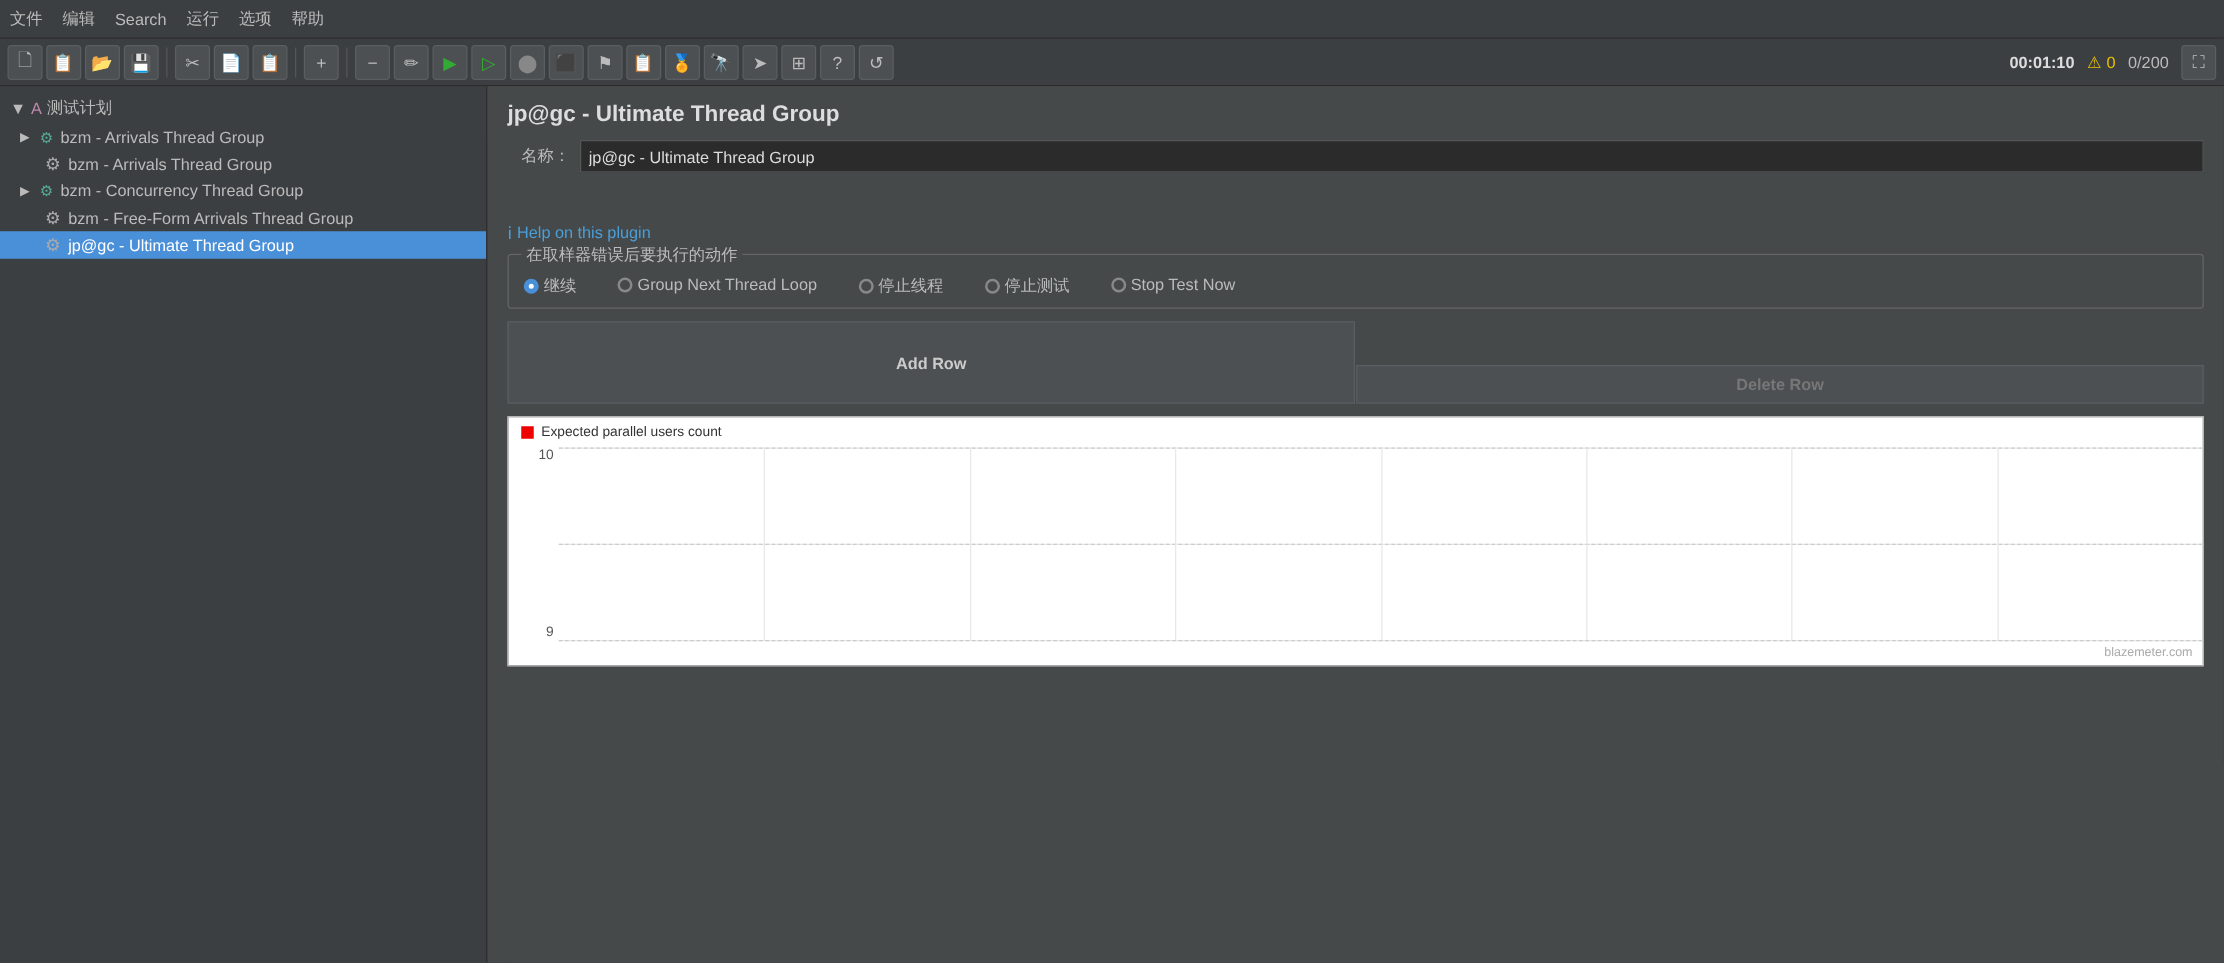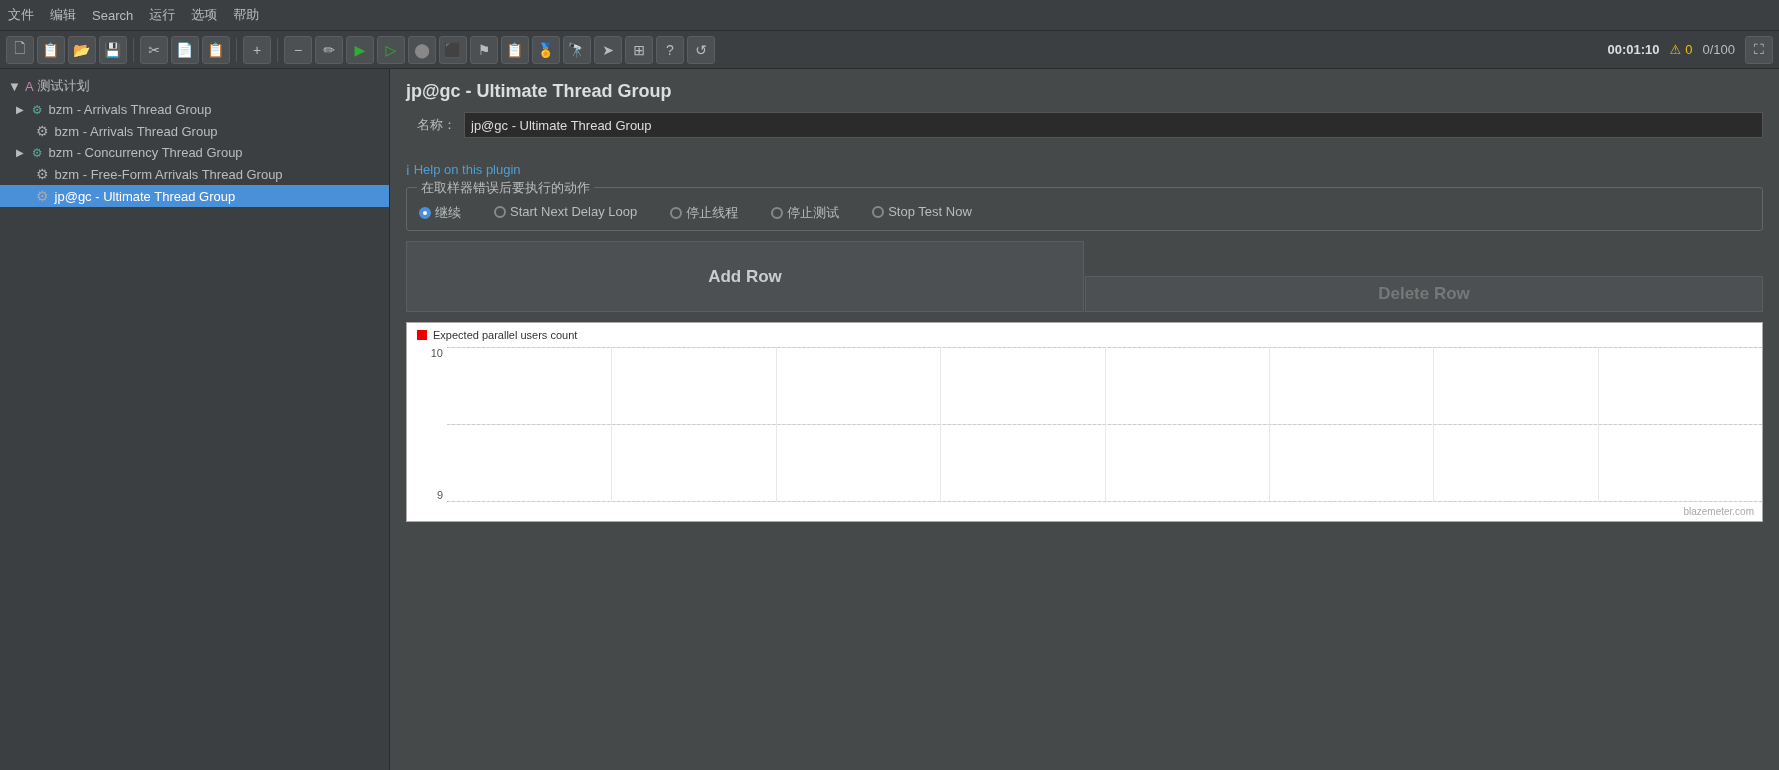--- a/index.html
+++ b/index.html
@@ -130,21 +130,21 @@
       padding: 12px 16px 10px 16px;
       background: #45494a;
     }
 
     .form-section {
       padding: 0 16px 10px 16px;
     }
     .form-row {
       display: flex;
       align-items: center;
-      margin-bottom: 8px;
+      margin-bottom: 24px;
       gap: 8px;
     }
     .form-label {
       color: #bbb;
       width: 50px;
       text-align: right;
       flex-shrink: 0;
     }
     .form-input {
       flex: 1;
@@ -246,21 +246,21 @@
       gap: 1px;
       margin: 0 16px 10px 16px;
     }
     .btn-action {
       flex: 1;
       background: #4c5052;
       border: 1px solid #5a5e60;
       color: #ccc;
       padding: 7px 12px;
       cursor: pointer;
-      font-size: 17px;
+      font-size: 13px;
       font-weight: bold;
       text-align: center;
     }
     .btn-action.disabled {
       color: #777;
       cursor: default;
       margin-top: 35px;
     }
 
     
@@ -365,21 +365,21 @@
   <div class="toolbar-btn">⊞</div>
   <div class="toolbar-btn">?</div>
   <div class="toolbar-btn">↺</div>
 
   <div class="toolbar-status">
     <span class="status-time">00:01:10</span>
     <span class="status-warn">
       <span>⚠</span>
       <span>0</span>
     </span>
-    <span class="status-count">0/100</span>
+    <span class="status-count">0/200</span>
     <div class="toolbar-btn">⛶</div>
   </div>
 </div>
 
 <div class="main-layout">
 
   <div class="sidebar">
     <div class="sidebar-header">
       <span>▼</span>
       <span style="color:#b8a;">A</span>
@@ -431,21 +431,21 @@
 
     <div style="margin: 0 16px 10px 16px; border: 1px solid #666; border-radius: 3px; padding: 8px 12px; position:relative;">
       <div style="position:absolute;top:-9px;left:10px;background:#45494a;padding:0 4px;color:#bbb;font-size:13px;">在取样器错误后要执行的动作</div>
       <div class="radio-group" style="margin-top:4px;">
         <div class="radio-item">
           <div class="radio-circle selected"></div>
           <span>继续</span>
         </div>
         <div class="radio-item">
           <div class="radio-circle"></div>
-          <span>Start Next Delay Loop</span>
+          <span>Group Next Thread Loop</span>
         </div>
         <div class="radio-item">
           <div class="radio-circle"></div>
           <span>停止线程</span>
         </div>
         <div class="radio-item">
           <div class="radio-circle"></div>
           <span>停止测试</span>
         </div>
         <div class="radio-item">

